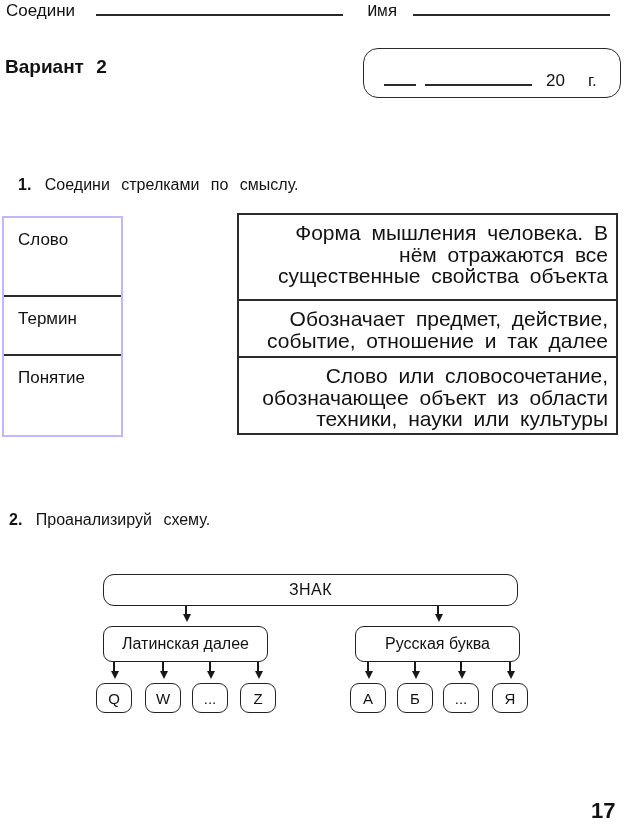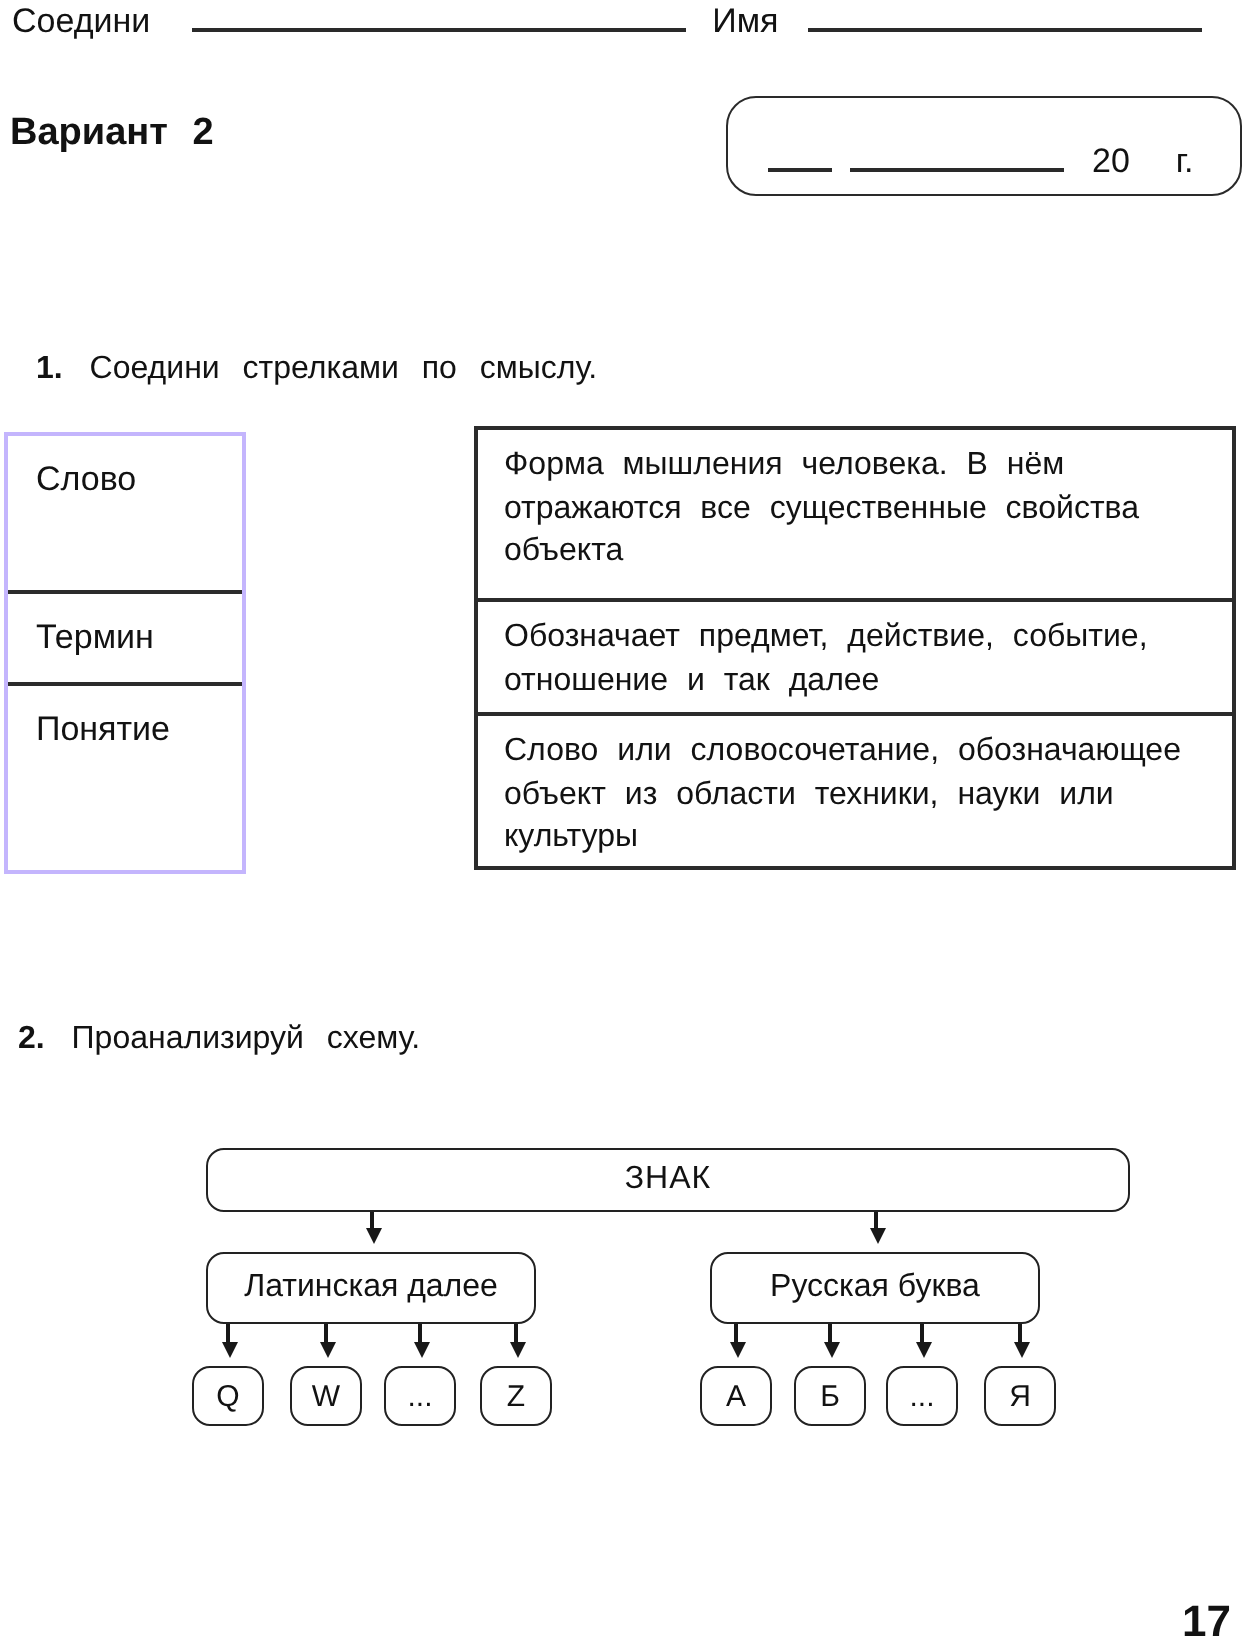--- a/index.html
+++ b/index.html
@@ -8,21 +8,21 @@
     background:#ffffff; color:#121212;
     font-family:"Liberation Sans", sans-serif; overflow:hidden;
   }
   .blank {
     display:inline-block; border-bottom:2px solid #2a2a2a; height:1px;
     vertical-align:baseline;
   }
   
   .name-row { position:absolute; top:1px; left:6px; font-size:17px; white-space:nowrap; }
   .name-row .blank.surname { width:247px; margin-left:21px; }
-  .name-row .lbl-name { margin-left:13px; }
+  .name-row .lbl-name { margin-left:24px;font-family:Liberation Mono, monospace; }
   .name-row .blank.name { width:197px; margin-left:15px; }
   
   .title-block { position:absolute; top:54px; left:5px; font-weight:bold; font-size:19px; line-height:25px; word-spacing:7px; }
   
   .date-box {
     position:absolute; left:363px; top:48px; width:258px; height:50px;
     border:1.7px solid #2a2a2a; border-radius:15px; box-sizing:border-box;
   }
   .date-line { position:absolute; left:20px; bottom:6px; font-size:17px; white-space:nowrap; }
   .date-line .blank.day { width:32px; }
@@ -34,38 +34,38 @@
   .task-heading b { margin-right:2px; }
   #task1-heading { left:18px; top:176px; }
   #task2-heading { left:9px; top:511px; }
   
   .match-left {
     position:absolute; left:2px; top:216px; width:121px; height:221px;
     border:2px solid #c4b5fd; box-sizing:border-box;
   }
   .match-left .cell { box-sizing:border-box; padding:12px 4px 0 14px; font-size:17px; }
   .match-left .cell.c0 { height:77px; }
-  .match-left .cell.c1 { height:46px; border-top:2px solid #2b2b2b; }
+  .match-left .cell.c1 { height:59px; border-top:2px solid #2b2b2b; }
   .match-left .cell.c2 { height:81px; border-top:2px solid #2b2b2b; }
   .match-right {
     position:absolute; left:237px; top:213px; width:381px; height:222px;
     border:2px solid #2b2b2b; box-sizing:border-box;
   }
-  .match-right .cell { box-sizing:border-box; padding:7px 8px 0 13px; font-size:16px; line-height:21.5px; word-spacing:5px; }
+  .match-right .cell { box-sizing:border-box; padding:7px 8px 0 13px; font-size:21px; line-height:21.5px; word-spacing:5px;text-align:right; }
   .match-right .cell.c0 { height:84px; }
   .match-right .cell.c1 { height:57px; border-top:2px solid #2b2b2b; }
   .match-right .cell.c2 { height:77px; border-top:2px solid #2b2b2b; }
   
   .diagram { position:absolute; left:0; top:560px; width:624px; height:165px; }
   .dbox {
     position:absolute; box-sizing:border-box; border:1.8px solid #222;
     border-radius:9px; background:#fff;
     display:flex; align-items:center; justify-content:center; font-size:16px;
   }
-  .dbox.root   { left:103px; top:14px;  width:462px; height:32px; letter-spacing:0.5px; }
+  .dbox.root   { left:103px; top:14px;  width:415px; height:32px; letter-spacing:0.5px;border-radius:11px; }
   .dbox.branch0{ left:103px; top:66px;  width:165px; height:36px; }
   .dbox.branch1{ left:355px; top:66px;  width:165px; height:36px; }
   .dbox.leaf   { top:123px; width:36px; height:30px; font-size:15px; }
   .arrow { position:absolute; width:0; border-left:2px solid #181818; }
   .arrow::after {
     content:""; position:absolute; left:-4px; bottom:-8px; width:0; height:0;
     border:4px solid transparent; border-top:8px solid #181818;
   }
   .arrow.lvl1 { top:46px; height:12px; }
   .arrow.lvl2 { top:102px; height:13px; }

